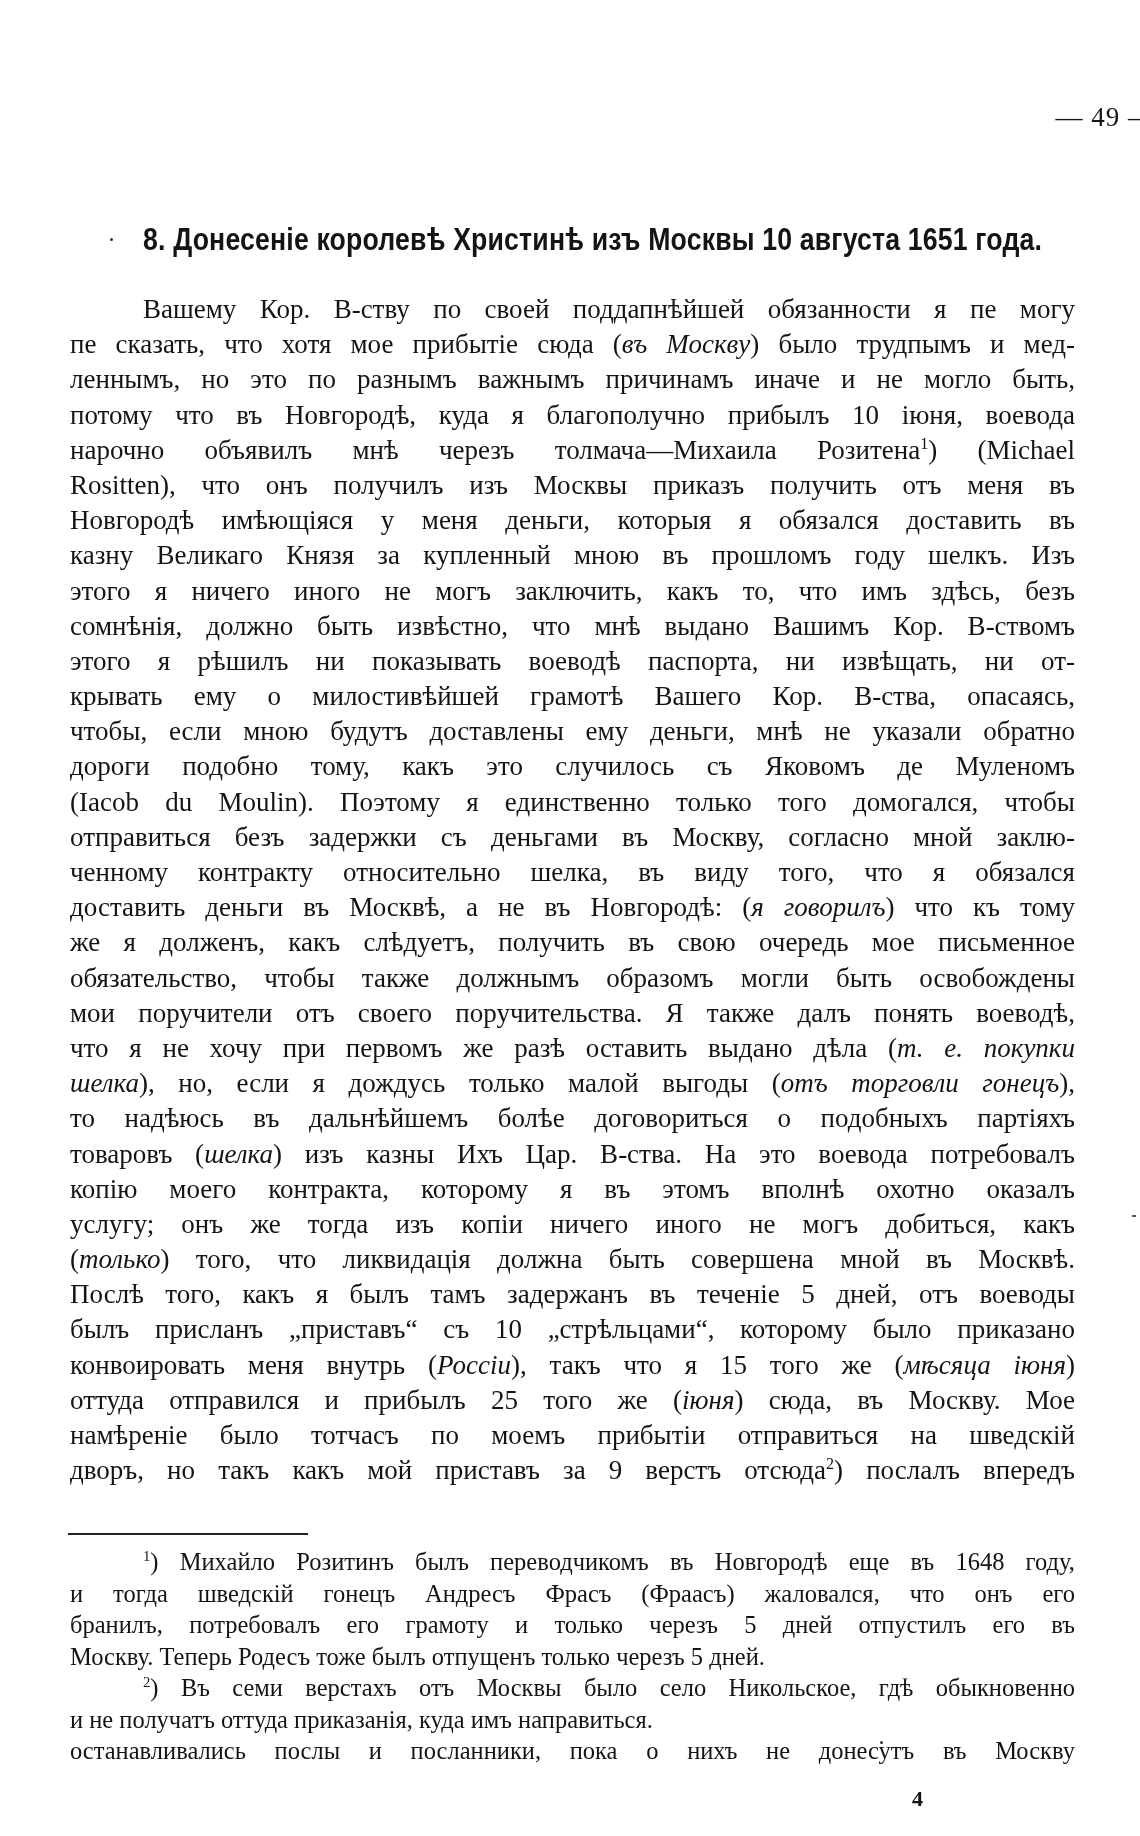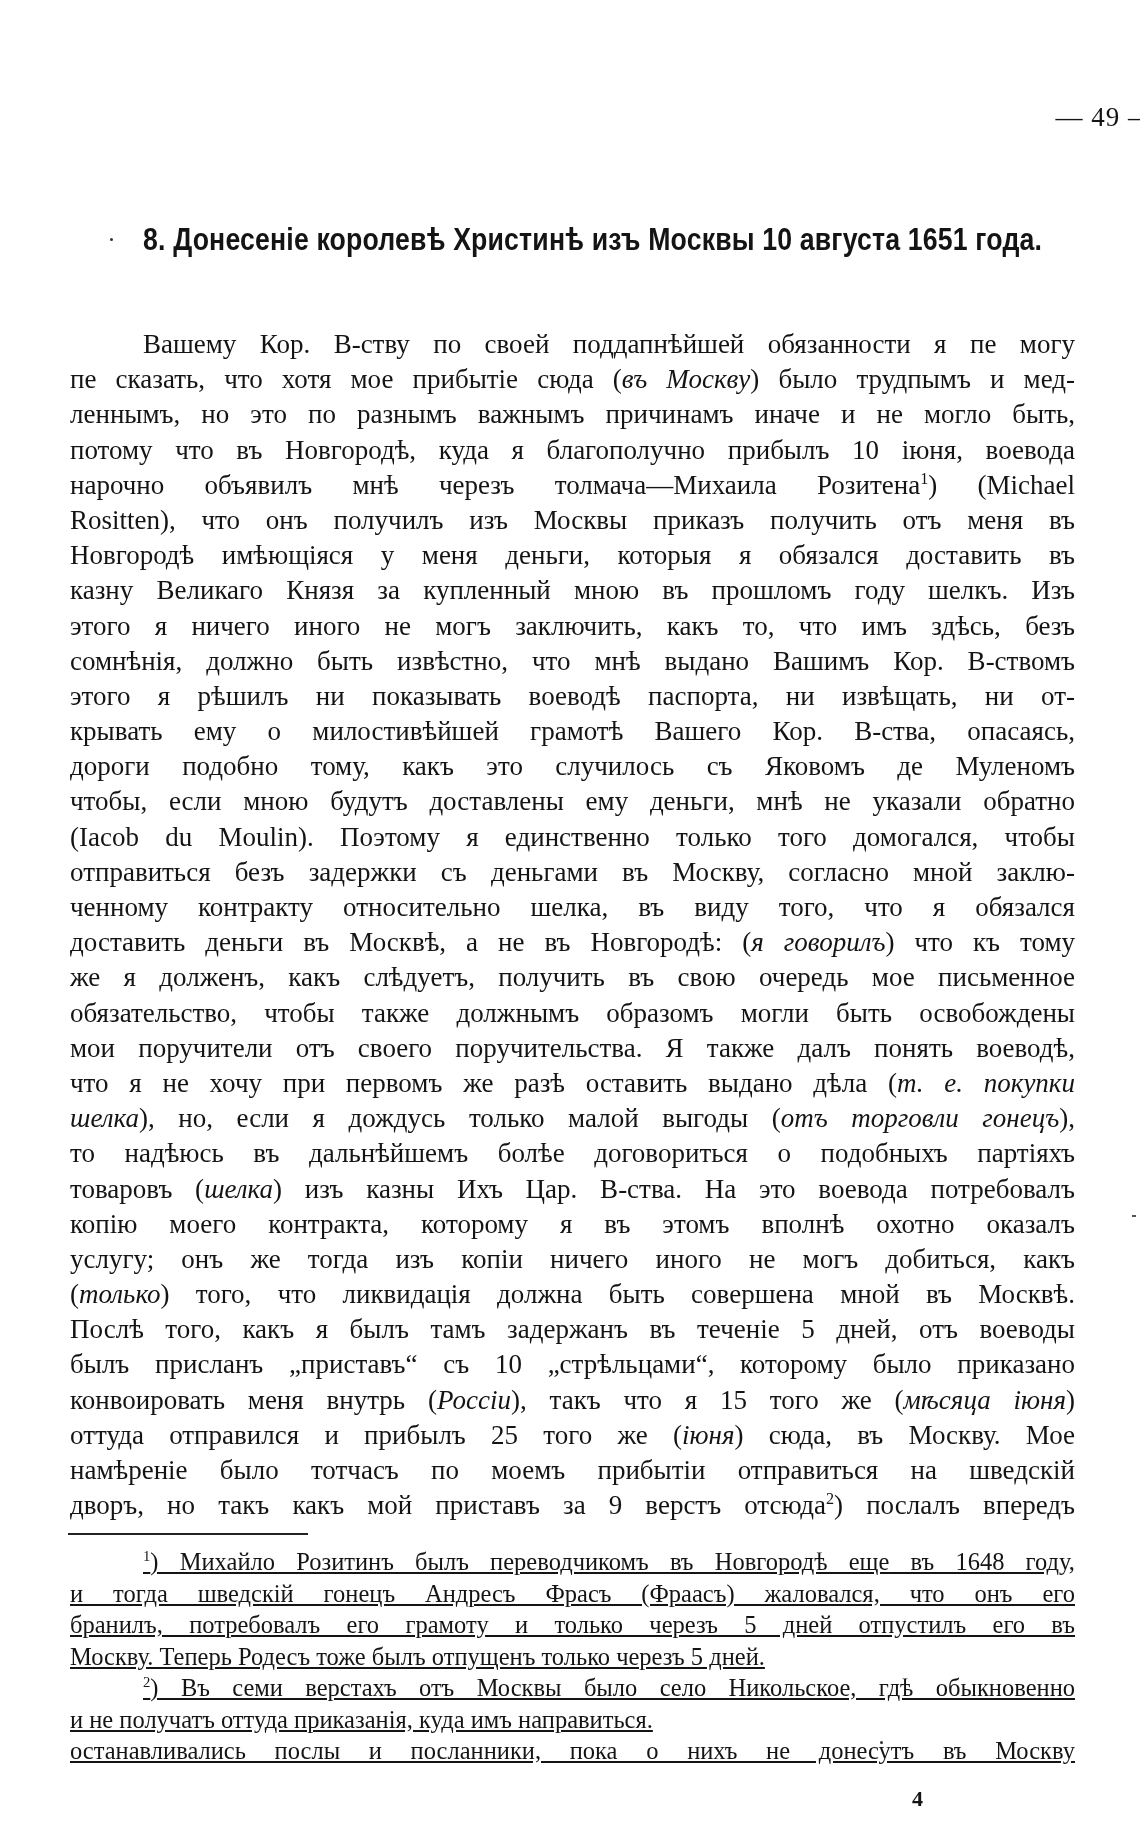--- a/index.html
+++ b/index.html
@@ -11,32 +11,32 @@
   }
   .heading {
     position: absolute; top: 222px; left: 143px; width: 932px;
     font-family: "Liberation Sans", sans-serif; font-weight: bold; font-size: 31px;
     transform: scaleX(0.86); transform-origin: left top; white-space: nowrap;
     letter-spacing: 0.2px;
   }
   .stray-dot { position: absolute; left: 110px; top: 238px; width: 3px; height: 3px; background: #333; border-radius: 50%; }
   .body-text {
     position: absolute; top: 292px; left: 70px; width: 1005px;
-    font-family: "Liberation Serif", serif; font-size: 27px; line-height: 35.2px; margin-top: 35px;
+    font-family: "Liberation Serif", serif; font-size: 27px; line-height: 35.2px;
   }
   .line { display: block; text-align: justify; text-align-last: justify; white-space: nowrap; height: 35.2px; overflow: visible; }
   .line.indent { padding-left: 73px; }
   .it { font-style: italic; }
   sup { font-size: 60%; vertical-align: super; line-height: 0; }
   .footnote-rule { position: absolute; left: 68px; top: 1533px; width: 240px; height: 2px; background: #222; }
   .footnotes {
     position: absolute; top: 1546px; left: 70px; width: 1005px;
     font-family: "Liberation Serif", serif; font-size: 24.5px; line-height: 31.5px;
   }
-  .fline { display: block; height: 31.5px; text-align: justify; text-align-last: justify; white-space: nowrap; text-decoration: underline; }
+  .fline { display: block; height: 31.5px; text-align: justify; text-align-last: justify; white-space: nowrap; }
   .fline.indent { padding-left: 73px; }
   .fline.last { text-align-last: left; }
   .signature { position: absolute; left: 912px; top: 1786px; font-family: "Liberation Serif", serif; font-weight: bold; font-size: 22px; }
   .stray-dot2 { position: absolute; left: 880px; top: 1741px; width: 3px; height: 3px; background: #333; border-radius: 50%; }
   .stray-dot3 { position: absolute; left: 1132px; top: 1215px; width: 4px; height: 2px; background: #555; }
 </style>
 </head>
 <body>
 
 <div class="page">
@@ -50,22 +50,22 @@
       <div class="line"><span>леннымъ, но это по разнымъ важнымъ причинамъ иначе и не могло быть,</span></div>
       <div class="line"><span>потому что въ Новгородѣ, куда я благополучно прибылъ 10 іюня, воевода</span></div>
       <div class="line"><span>нарочно объявилъ мнѣ черезъ толмача—Михаила Розитена</span><sup>1</sup><span>) (Michael</span></div>
       <div class="line"><span>Rositten), что онъ получилъ изъ Москвы приказъ получить отъ меня въ</span></div>
       <div class="line"><span>Новгородѣ имѣющіяся у меня деньги, которыя я обязался доставить въ</span></div>
       <div class="line"><span>казну Великаго Князя за купленный мною въ прошломъ году шелкъ. Изъ</span></div>
       <div class="line"><span>этого я ничего иного не могъ заключить, какъ то, что имъ здѣсь, безъ</span></div>
       <div class="line"><span>сомнѣнія, должно быть извѣстно, что мнѣ выдано Вашимъ Кор. В-ствомъ</span></div>
       <div class="line"><span>этого я рѣшилъ ни показывать воеводѣ паспорта, ни извѣщать, ни от-</span></div>
       <div class="line"><span>крывать ему о милостивѣйшей грамотѣ Вашего Кор. В-ства, опасаясь,</span></div>
+      <div class="line"><span>чтобы, если мною будутъ доставлены ему деньги, мнѣ не указали обратно</span></div>
       <div class="line"><span>дороги подобно тому, какъ это случилось съ Яковомъ де Муленомъ</span></div>
-      <div class="line"><span>чтобы, если мною будутъ доставлены ему деньги, мнѣ не указали обратно</span></div>
       <div class="line"><span>(Iacob du Moulin). Поэтому я единственно только того домогался, чтобы</span></div>
       <div class="line"><span>отправиться безъ задержки съ деньгами въ Москву, согласно мной заклю-</span></div>
       <div class="line"><span>ченному контракту относительно шелка, въ виду того, что я обязался</span></div>
       <div class="line"><span>доставить деньги въ Москвѣ, а не въ Новгородѣ: (</span><span class="it">я говорилъ</span><span>) что къ тому</span></div>
       <div class="line"><span>же я долженъ, какъ слѣдуетъ, получить въ свою очередь мое письменное</span></div>
       <div class="line"><span>обязательство, чтобы также должнымъ образомъ могли быть освобождены</span></div>
       <div class="line"><span>мои поручители отъ своего поручительства. Я также далъ понять воеводѣ,</span></div>
       <div class="line"><span>что я не хочу при первомъ же разѣ оставить выдано дѣла (</span><span class="it">т. е. покупки</span></div>
       <div class="line"><span class="it">шелка</span><span>), но, если я дождусь только малой выгоды (</span><span class="it">отъ торговли гонецъ</span><span>),</span></div>
       <div class="line"><span>то надѣюсь въ дальнѣйшемъ болѣе договориться о подобныхъ партіяхъ</span></div>

